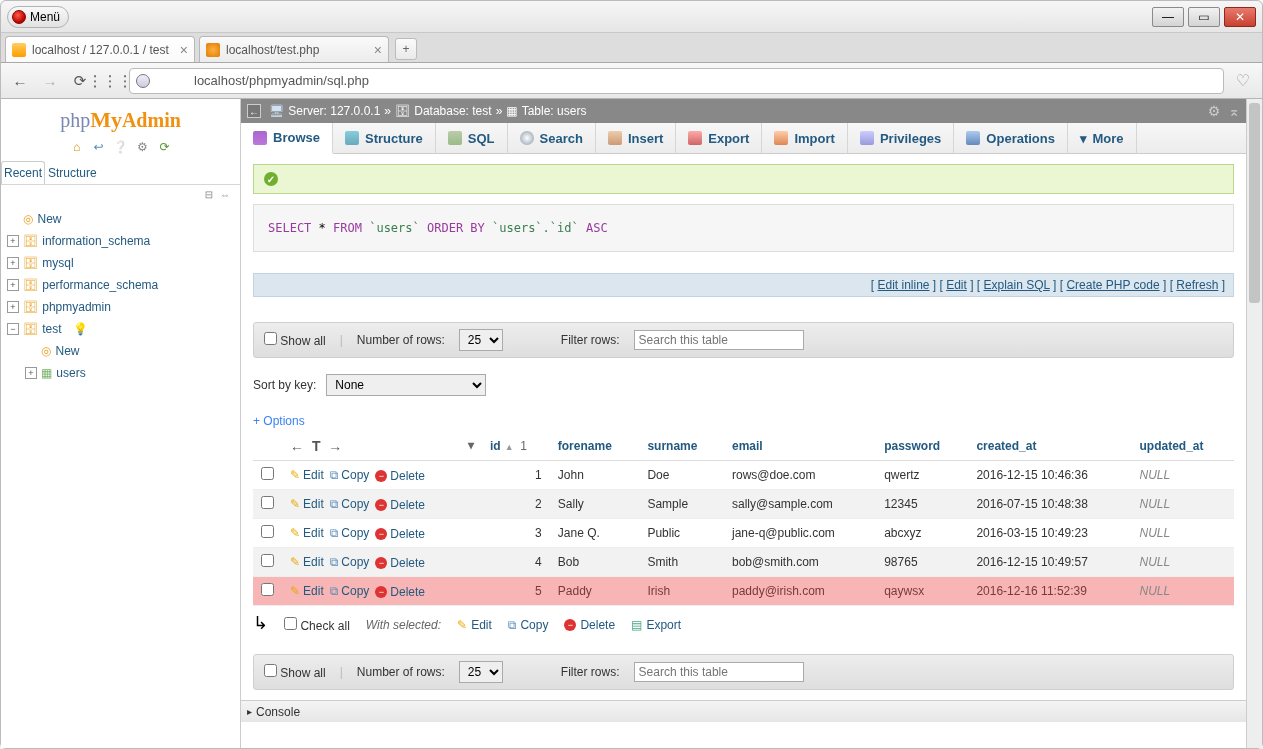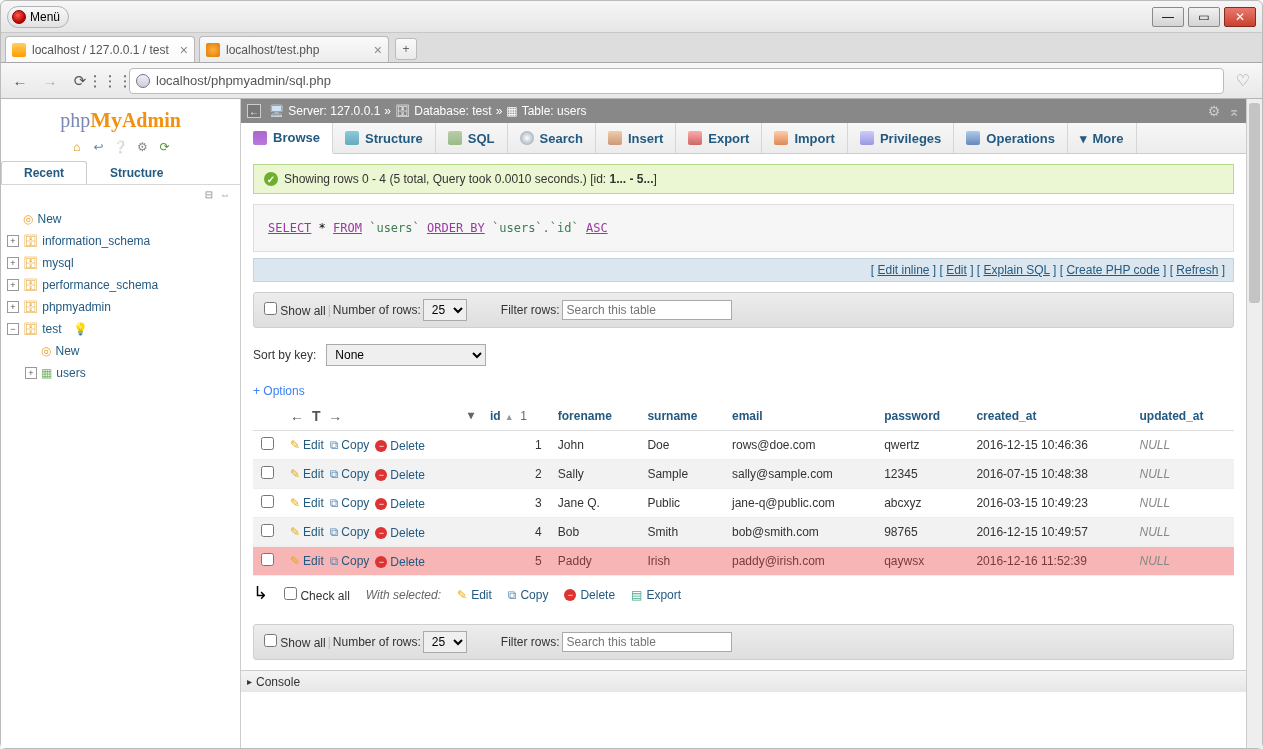--- a/index.html
+++ b/index.html
@@ -21,34 +21,34 @@
   .btab .favicon1 { width:14px; height:14px; background: linear-gradient(#ffcf60,#ff9b00); border-radius:2px; }
   .btab .favicon2 { width:14px; height:14px; background: radial-gradient(circle, #ffb040, #e07a00); border-radius:2px; }
   .btab .tab-x { margin-left:auto; color:#888; font-size:14px; }
   .newtab { width:22px; height:22px; margin:0 6px 2px; border:1px solid #bbb; border-radius:3px; display:flex; align-items:center; justify-content:center; color:#666; background:linear-gradient(#fafafa,#eaeaea); }
 
   
   .addressrow { height: 36px; background:linear-gradient(#f8f8f8,#e8e8e8); border-bottom:1px solid #b5b5b5; display:flex; align-items:center; padding:0 8px; gap:8px; }
   .navbtn { width:22px; height:22px; display:flex; align-items:center; justify-content:center; color:#555; font-size:15px; }
   .addrbar { flex:1; height:26px; border:1px solid #bbb; border-radius:4px; background:#fff; display:flex; align-items:center; padding:0 6px; gap:6px; }
   .addrbar .globe { width:14px;height:14px;border:1px solid #777;border-radius:50%; background:linear-gradient(#eef,#ccd); }
-  .addrbar input { border:none; outline:none; flex:1; font-size:13px; color:#555; background:transparent; }
+  .addrbar input { border:none; outline:none; flex:1; font-size:13px; color:#555; background:transparent;margin-left:38px; }
   .heart { width:22px;height:22px; color:#999; font-size:16px; display:flex;align-items:center;justify-content:center; }
 
   
   .page { flex:1; display:flex; background:#fff; min-height:0; }
   .sidebar { width:240px; border-right:1px solid #ccc; display:flex; flex-direction:column; }
   .logo-row { text-align:center; padding:8px 0 2px; }
   .brand .php { color:#7b87b3; font-family: Georgia, serif; font-size:20px; }
   .brand .my  { color:#f29111; font-family: Georgia, serif; font-size:22px; font-weight:bold; }
   .brand .adm { color:#f29111; font-family: Georgia, serif; font-size:20px; font-weight:bold; }
   .mini-icons { display:flex; justify-content:center; gap:6px; padding:4px 0 6px; }
   .mini-icons span { width:16px; height:16px; display:flex; align-items:center; justify-content:center; font-size:12px; }
   .side-tabs { display:flex; border-bottom:1px solid #d6d6d6; }
-  .side-tab { padding:4px 22px; border:1px solid transparent; border-bottom:none; color:#235a81;font-weight:bold; }
+  .side-tab { padding:4px 2px; border:1px solid transparent; border-bottom:none; color:#235a81; }
   .side-tab.active { background:#fff; border-color:#ccc; border-radius:3px 3px 0 0; }
   .tools-row { text-align:right; padding:4px 8px; color:#888; font-size:10px; letter-spacing:2px; }
   .tree { padding:4px 8px 8px 6px; line-height:22px; overflow:auto; }
   .tree-node { display:flex; align-items:center; gap:4px; color:#235a81; white-space:nowrap; }
   .tree-node.indent1 { padding-left:18px; }
   .exp { width:12px; height:12px; border:1px solid #999; display:inline-flex; align-items:center; justify-content:center; font-size:9px; color:#555; background:#fff; }
   .dbico { color:#e8a024; }
   .bulb { color:#f7bf2e; }
   .tblico { color:#7ab36a; }
 
@@ -71,28 +71,28 @@
   .toptab { padding:7px 12px; display:flex; align-items:center; gap:6px; color:#235a81; border-right:1px solid #d6d6d6; font-size:13px; font-weight:bold; white-space:nowrap; }
   .toptab.active { background:#fff; border-bottom:2px solid #fff; margin-bottom:-1px; }
   .tabico { width:14px; height:14px; display:inline-block; }
 
   
   .msgbox { margin:10px 12px; border:1px solid #b9d88a; background:#ebf6d2; padding:7px 10px; display:flex; align-items:center; gap:6px; color:#333; }
   .tick { width:14px; height:14px; border-radius:50%; background:#6fae2e; color:#fff; display:flex;align-items:center;justify-content:center; font-size:10px; font-weight:bold; }
 
   
   .sqlbox { margin:0 12px 6px; border:1px solid #ddd; background:#f6f6f6; padding:16px 14px; font-family: Consolas, monospace; font-size:12px; }
-  .sql-k { color:#9a3aa0;text-decoration:underline; }
+  .sql-k { color:#9a3aa0; }
   .sql-s { color:#3a7d4f; }
   .sql-dot { color:#3a7d4f; }
 
-  .actionbar { margin:0 12px; background:#dbe6ee; border:1px solid #c4d3de; padding:4px 8px; text-align:right; color:#235a81; }
+  .actionbar { margin:15px 12px; background:#dbe6ee; border:1px solid #c4d3de; padding:4px 8px; text-align:right; color:#235a81; }
   .actionbar a { color:#235a81; }
 
-  .greybar { margin:10px 12px; background:linear-gradient(#ededed,#dedede); border:1px solid #cfcfcf; border-radius:3px; padding:6px 10px; display:flex; align-items:center; gap:2px; }
+  .greybar { margin:10px 12px; background:linear-gradient(#ededed,#dedede); border:1px solid #cfcfcf; border-radius:3px; padding:6px 10px; display:flex; align-items:center; gap:14px; }
   .greybar label { color:#333; }
   .greybar select, .greybar input[type=text] { border:1px solid #aaa; padding:2px 4px; font-size:12px; }
   .greybar input[type=text] { width:170px; }
 
   .sortrow { margin:6px 12px; display:flex; align-items:center; gap:10px; color:#333; }
   .sortrow select { border:1px solid #aaa; padding:2px 4px; width:160px; font-size:12px; }
 
   .optlink { margin:12px 12px 4px; color:#3b82f6; }
 
   
@@ -276,21 +276,20 @@
               <span>Operations</span>
             </div>
         <div class="toptab">
               <span>▾</span>
               <span>More</span>
             </div>
       </div>
 
       <div class="msgbox">
         <span class="tick">✓</span>
-        <span><span>Showing rows 0 - 4 (5 total, Query took 0.0010 seconds.) [id: </span><b>1... - 5...</b><span>]</span></span>
       </div>
 
       <div class="sqlbox">
         <span class="sql-k">SELECT</span><span> * </span><span class="sql-k">FROM</span><span class="sql-s"> `users` </span><span class="sql-k">ORDER BY</span><span class="sql-dot"> `users`.`id` </span><span class="sql-k">ASC</span>
       </div>
 
       <div class="actionbar">
         [ <a href="#">Edit inline</a> ]
         [ <a href="#">Edit</a> ]
         [ <a href="#">Explain SQL</a> ]

